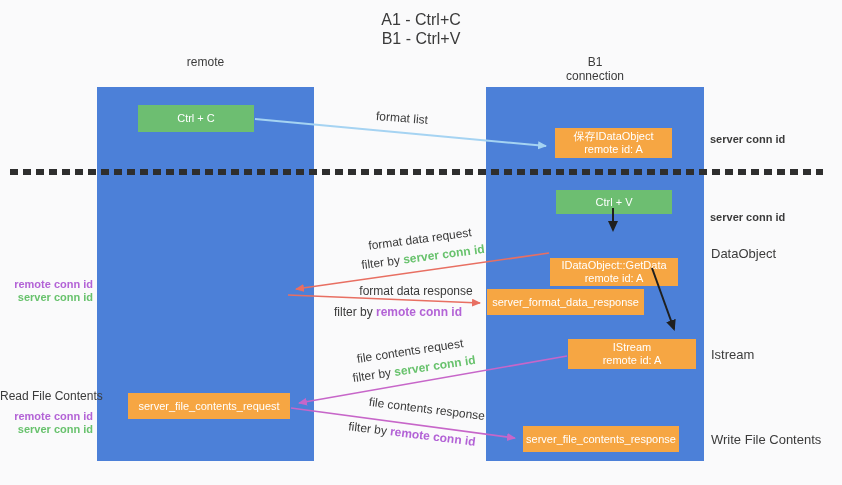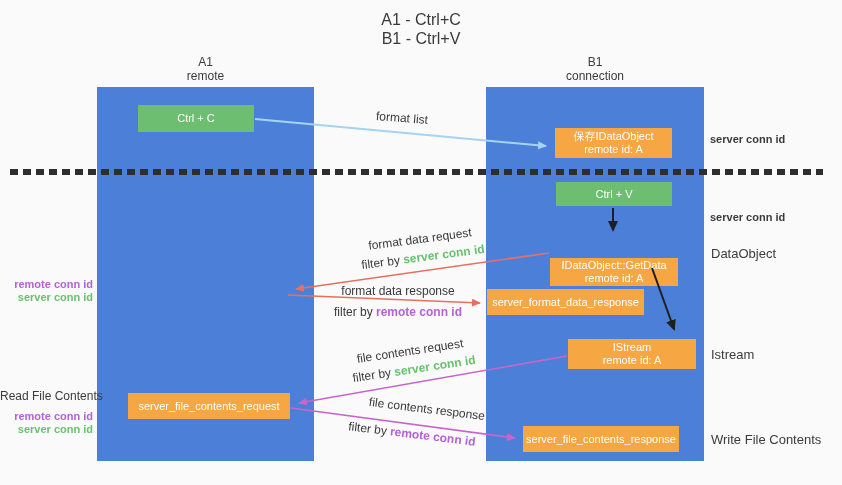--- a/index.html
+++ b/index.html
@@ -60,21 +60,20 @@
 <body>
 
 <div class="stage">
 
   <div class="title">
     <div>A1 - Ctrl+C</div>
     <div>B1 - Ctrl+V</div>
   </div>
 
   <div class="lane-header lh-left">
-    <div>A1</div>
     <div>remote</div>
   </div>
   <div class="lane-header lh-right">
     <div>B1</div>
     <div>connection</div>
   </div>
 
   <div class="lane lane-left"></div>
   <div class="lane lane-right"></div>
 
@@ -82,21 +81,21 @@
 
   <div class="box green" style="left:138px; top:105px; width:116px; height:27px;">
     <span>Ctrl + C</span>
   </div>
 
   <div class="box orange" style="left:555px; top:128px; width:117px; height:30px;">
     <span class="l2">保存IDataObject</span>
     <span class="l2">remote id: A</span>
   </div>
 
-  <div class="box green" style="left:556px; top:182px; width:116px; height:24px;">
+  <div class="box green" style="left:556px; top:190px; width:116px; height:24px;">
     <span>Ctrl + V</span>
   </div>
 
   <div class="box orange" style="left:550px; top:238px; width:128px; height:28px;margin-top:20px;">
     <span class="l2">IDataObject::GetData</span>
     <span class="l2">remote id: A</span>
   </div>
 
 
   <div class="box orange" style="left:487px; top:289px; width:157px; height:26px;">
@@ -140,21 +139,21 @@
     <line x1="652" y1="268" x2="674" y2="329" stroke="#1f1f1f" stroke-width="2" marker-end="url(#m-blk)"></line>
   </svg>
 
   <div class="lbl rot-dn2" style="left:402px; top:118px;">format list</div>
 
   <div class="lbl rot-up" style="left:420px; top:239px;">format data request</div>
   <div class="lbl rot-up" style="left:423px; top:257px;">
     <span>filter by </span><span class="green-t">server conn id</span>
   </div>
 
-  <div class="lbl" style="left:398px; top:291px;">format data response</div>
+  <div class="lbl" style="left:416px; top:291px;">format data response</div>
   <div class="lbl" style="left:398px; top:312px;">
     <span>filter by </span><span class="purple-t">remote conn id</span>
   </div>
 
   <div class="lbl rot-up2" style="left:410px; top:351px;">file contents request</div>
   <div class="lbl rot-up2" style="left:414px; top:369px;">
     <span>filter by </span><span class="green-t">server conn id</span>
   </div>
 
   <div class="lbl rot-dn" style="left:427px; top:409px;">file contents response</div>

